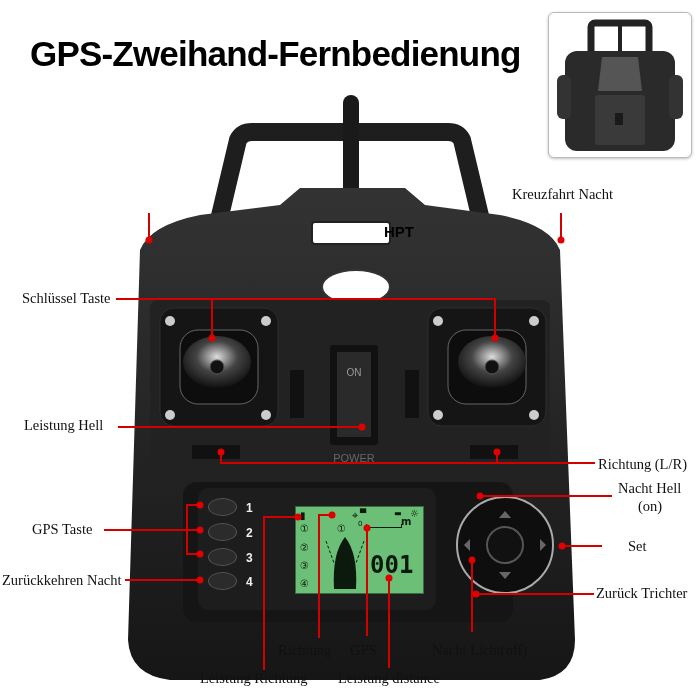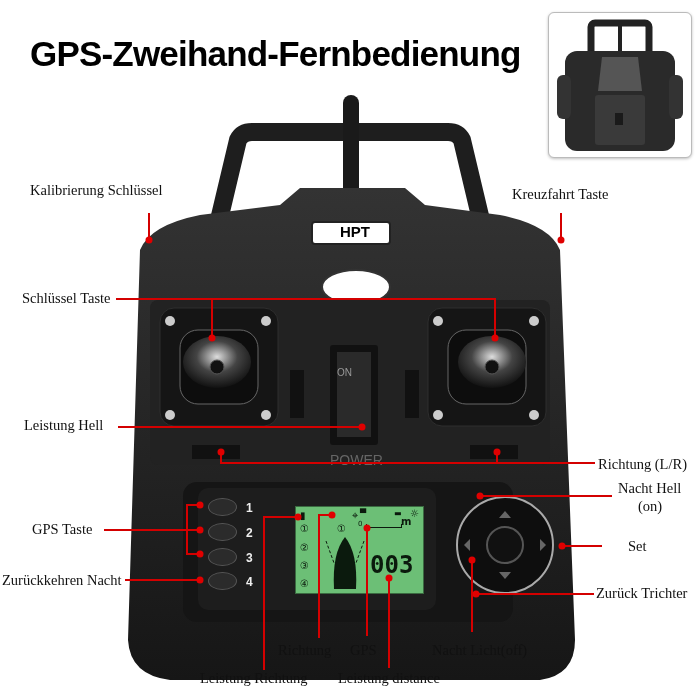--- a/index.html
+++ b/index.html
@@ -89,23 +89,23 @@
     <rect x="198" y="488" width="238" height="122" rx="10" fill="#1d1d1d"></rect>
 
     <circle cx="505" cy="545" r="48" fill="#0e0e0e" stroke="#aaa" stroke-width="2"></circle>
     <circle cx="505" cy="545" r="18" fill="#111" stroke="#555" stroke-width="2"></circle>
     <path d="M499 518 L505 511 L511 518 Z" fill="#666"></path>
     <path d="M499 572 L505 579 L511 572 Z" fill="#666"></path>
     <path d="M470 539 L464 545 L470 551 Z" fill="#666"></path>
     <path d="M540 539 L546 545 L540 551 Z" fill="#666"></path>
   </svg>
 
-  <div style="position:absolute;left:312px;top:223px;width:78px;text-align:left;font-family:'Liberation Sans',sans-serif;font-weight:bold;font-size:15px;padding-left:28px;">HPT</div>
-  <div style="position:absolute;left:337px;top:367px;width:34px;font-family:'Liberation Sans',sans-serif;font-size:10px;color:#999;">ON</div>
-  <div style="position:absolute;left:330px;top:452px;width:48px;text-align:center;font-family:'Liberation Sans',sans-serif;font-size:14px;color:#666;">POWER</div>
+  <div style="position:absolute;left:332px;top:223px;width:78px;text-align:center;font-family:'Liberation Sans',sans-serif;font-weight:bold;font-size:15px;padding-left:28px;">HPT</div>
+  <div style="position:absolute;left:337px;top:367px;width:34px;text-align:center;font-family:'Liberation Sans',sans-serif;font-size:10px;color:#999;">ON</div>
+  <div style="position:absolute;left:330px;top:452px;width:48px;text-align:center;font-family:'Liberation Sans',sans-serif;font-size:11px;color:#666;">POWER</div>
 
   <div class="btn-ov" style="left:208px;top:498px"></div>
   <div class="btn-ov" style="left:208px;top:523px"></div>
   <div class="btn-ov" style="left:208px;top:548px"></div>
   <div class="btn-ov" style="left:208px;top:572px"></div>
   <div class="btn-num" style="left:246px;top:501px">1</div>
   <div class="btn-num" style="left:246px;top:526px">2</div>
   <div class="btn-num" style="left:246px;top:551px">3</div>
   <div class="btn-num" style="left:246px;top:575px">4</div>
 
@@ -120,21 +120,21 @@
     <div class="lcd-t" style="left:114px;top:1px;font-size:10px">☼</div>
     <div class="lcd-t" style="left:4px;top:16px;font-size:10px">①</div>
     <div class="lcd-t" style="left:4px;top:35px;font-size:10px">②</div>
     <div class="lcd-t" style="left:4px;top:53px;font-size:10px">③</div>
     <div class="lcd-t" style="left:4px;top:71px;font-size:10px">④</div>
     <div class="lcd-t" style="left:41px;top:16px;font-size:10px">①</div>
     <svg style="position:absolute;left:28px;top:28px" width="42" height="58">
       <path d="M21 2 Q34 18 32 54 L10 54 Q8 18 21 2 Z" fill="#0b1a0d"></path>
       <path d="M2 6 L10 28 M40 6 L32 28" stroke="#0b1a0d" stroke-dasharray="3 2"></path>
     </svg>
-    <div class="lcd-t" style="left:74px;top:44px;font-size:24px;font-weight:bold;font-family:'DejaVu Sans Mono',monospace">003</div>
+    <div class="lcd-t" style="left:74px;top:44px;font-size:24px;font-weight:bold;font-family:'DejaVu Sans Mono',monospace">001</div>
   </div>
 
   <div class="rl" style="left:148px;top:213px;width:2px;height:27px"></div>
     <div class="dot" style="left:149px;top:240px"></div>
   <div class="rl" style="left:560px;top:213px;width:2px;height:27px"></div>
     <div class="dot" style="left:561px;top:240px"></div>
   <div class="rl" style="left:116px;top:298px;width:380px;height:2px"></div>
   <div class="rl" style="left:211px;top:298px;width:2px;height:40px"></div>
     <div class="dot" style="left:212px;top:338px"></div>
   <div class="rl" style="left:494px;top:298px;width:2px;height:40px"></div>
@@ -167,22 +167,21 @@
     <div class="rl" style="left:263px;top:516px;width:2px;height:154px"></div>
     <div class="dot" style="left:298px;top:517px"></div>
   <div class="rl" style="left:318px;top:514px;width:14px;height:2px"></div>
     <div class="rl" style="left:318px;top:514px;width:2px;height:124px"></div>
     <div class="dot" style="left:332px;top:515px"></div>
   <div class="rl" style="left:366px;top:528px;width:2px;height:108px"></div>
     <div class="dot" style="left:367px;top:528px"></div>
   <div class="rl" style="left:388px;top:578px;width:2px;height:90px"></div>
     <div class="dot" style="left:389px;top:578px"></div>
 
-  <div class="lbl" style="left:30px;top:182px">Kalibrierung Schlüssel</div>
-  <div class="lbl" style="left:512px;top:186px">Kreuzfahrt Taste</div>
+  <div class="lbl" style="left:512px;top:186px">Kreuzfahrt Nacht</div>
   <div class="lbl" style="left:22px;top:290px">Schlüssel Taste</div>
   <div class="lbl" style="left:24px;top:417px">Leistung Hell</div>
   <div class="lbl" style="left:598px;top:456px">Richtung (L/R)</div>
   <div class="lbl" style="left:618px;top:480px">Nacht Hell</div>
   <div class="lbl" style="left:638px;top:498px">(on)</div>
   <div class="lbl" style="left:32px;top:521px">GPS Taste</div>
   <div class="lbl" style="left:628px;top:538px">Set</div>
   <div class="lbl" style="left:2px;top:572px">Zurückkehren Nacht</div>
   <div class="lbl" style="left:596px;top:585px">Zurück Trichter</div>
   <div class="lbl" style="left:278px;top:642px">Richtung</div>

